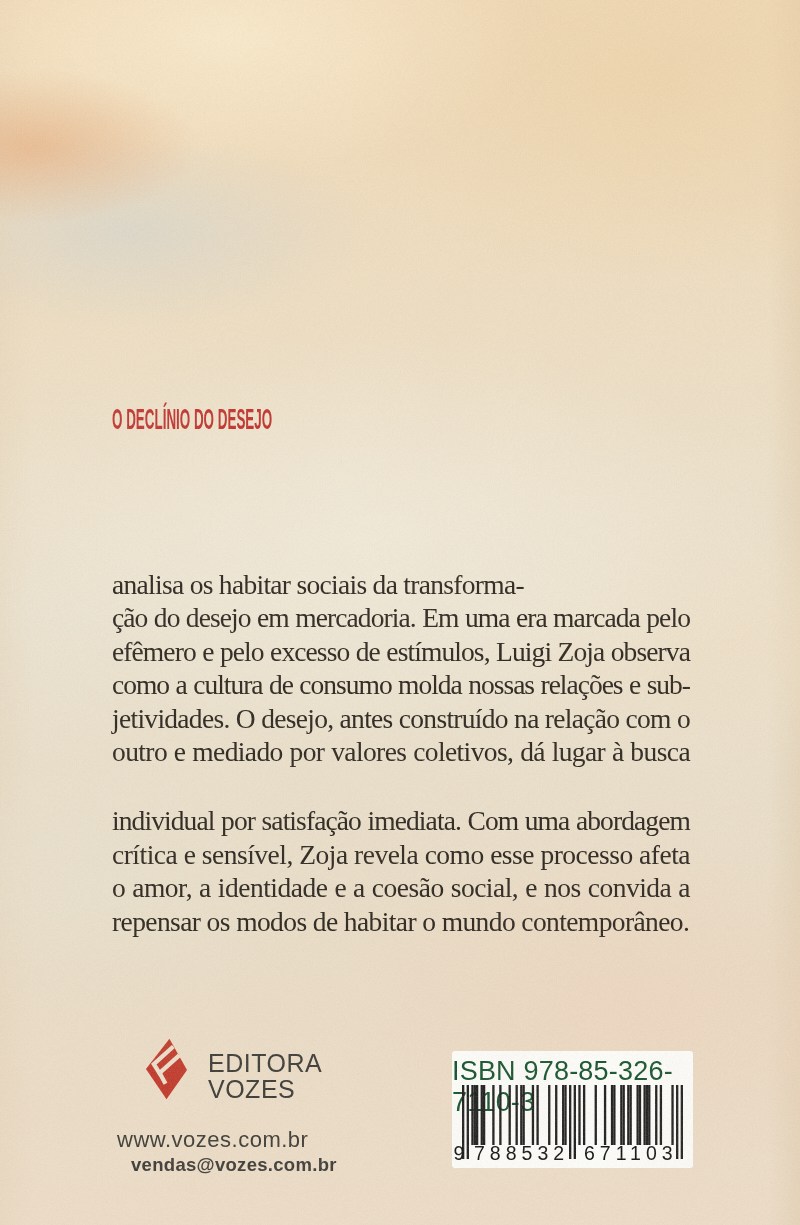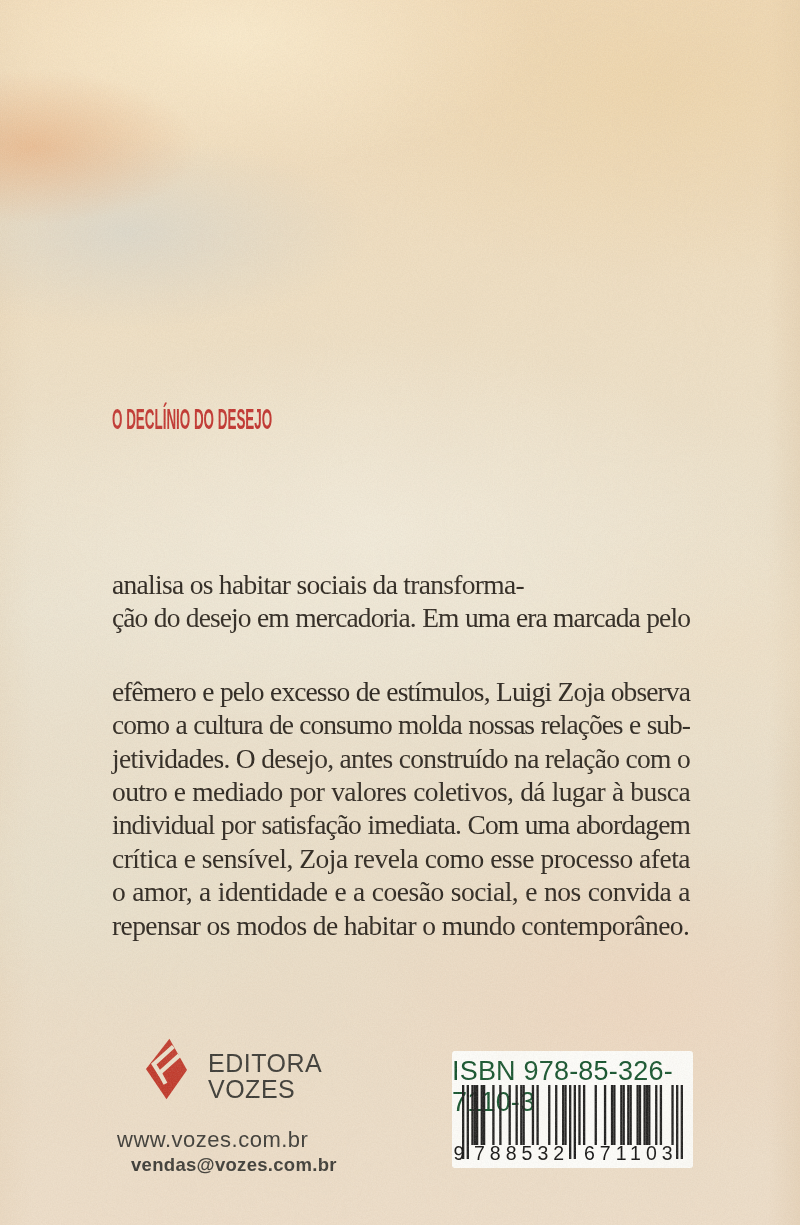--- a/index.html
+++ b/index.html
@@ -68,25 +68,25 @@
 <body>
 
 <div class="page">
 
   <div class="body-text">
     <div class="line line1">
       <span class="title-wrap"><span class="title-inner" style="transform: scaleX(0.446927);">O DECLÍNIO DO DESEJO</span></span>
       <span class="rest fit" style="letter-spacing: -0.7px;">analisa os habitar sociais da transforma-</span>
     </div>
     <div class="line fit" style="letter-spacing: -0.9px;">ção do desejo em mercadoria. Em uma era marcada pelo</div>
-    <div class="line fit" style="letter-spacing: -0.9px; margin-top: 40px;">efêmero e pelo excesso de estímulos, Luigi Zoja observa</div>
+    <div class="line fit" style="letter-spacing: -0.9px;">efêmero e pelo excesso de estímulos, Luigi Zoja observa</div>
     <div class="line fit" style="letter-spacing: -1px;">como a cultura de consumo molda nossas relações e sub-</div>
     <div class="line fit" style="letter-spacing: -0.7px;">jetividades. O desejo, antes construído na relação com o</div>
     <div class="line fit" style="letter-spacing: -0.6px;">outro e mediado por valores coletivos, dá lugar à busca</div>
-    <div class="line fit" style="letter-spacing: -0.9px;">individual por satisfação imediata. Com uma abordagem</div>
+    <div class="line fit" style="letter-spacing: -0.9px; margin-top: 36px;">individual por satisfação imediata. Com uma abordagem</div>
     <div class="line fit">crítica e sensível, Zoja revela como esse processo afeta</div>
     <div class="line fit">o amor, a identidade e a coesão social, e nos convida a</div>
     <div class="line last fit" style="letter-spacing: -0.6px;">repensar os modos de habitar o mundo contemporâneo.</div>
   </div>
 
   <svg class="logo-svg" width="43" height="64" viewBox="0 0 44 64">
     <polygon points="25,1 43,33 22,63 1,32" fill="#c0392b"></polygon>
     <polyline points="29,9 9,27 16,38" fill="none" stroke="#eadfca" stroke-width="4.4"></polyline>
     <polyline points="35,18 15,36 21,47" fill="none" stroke="#eadfca" stroke-width="4.4"></polyline>
   </svg>

